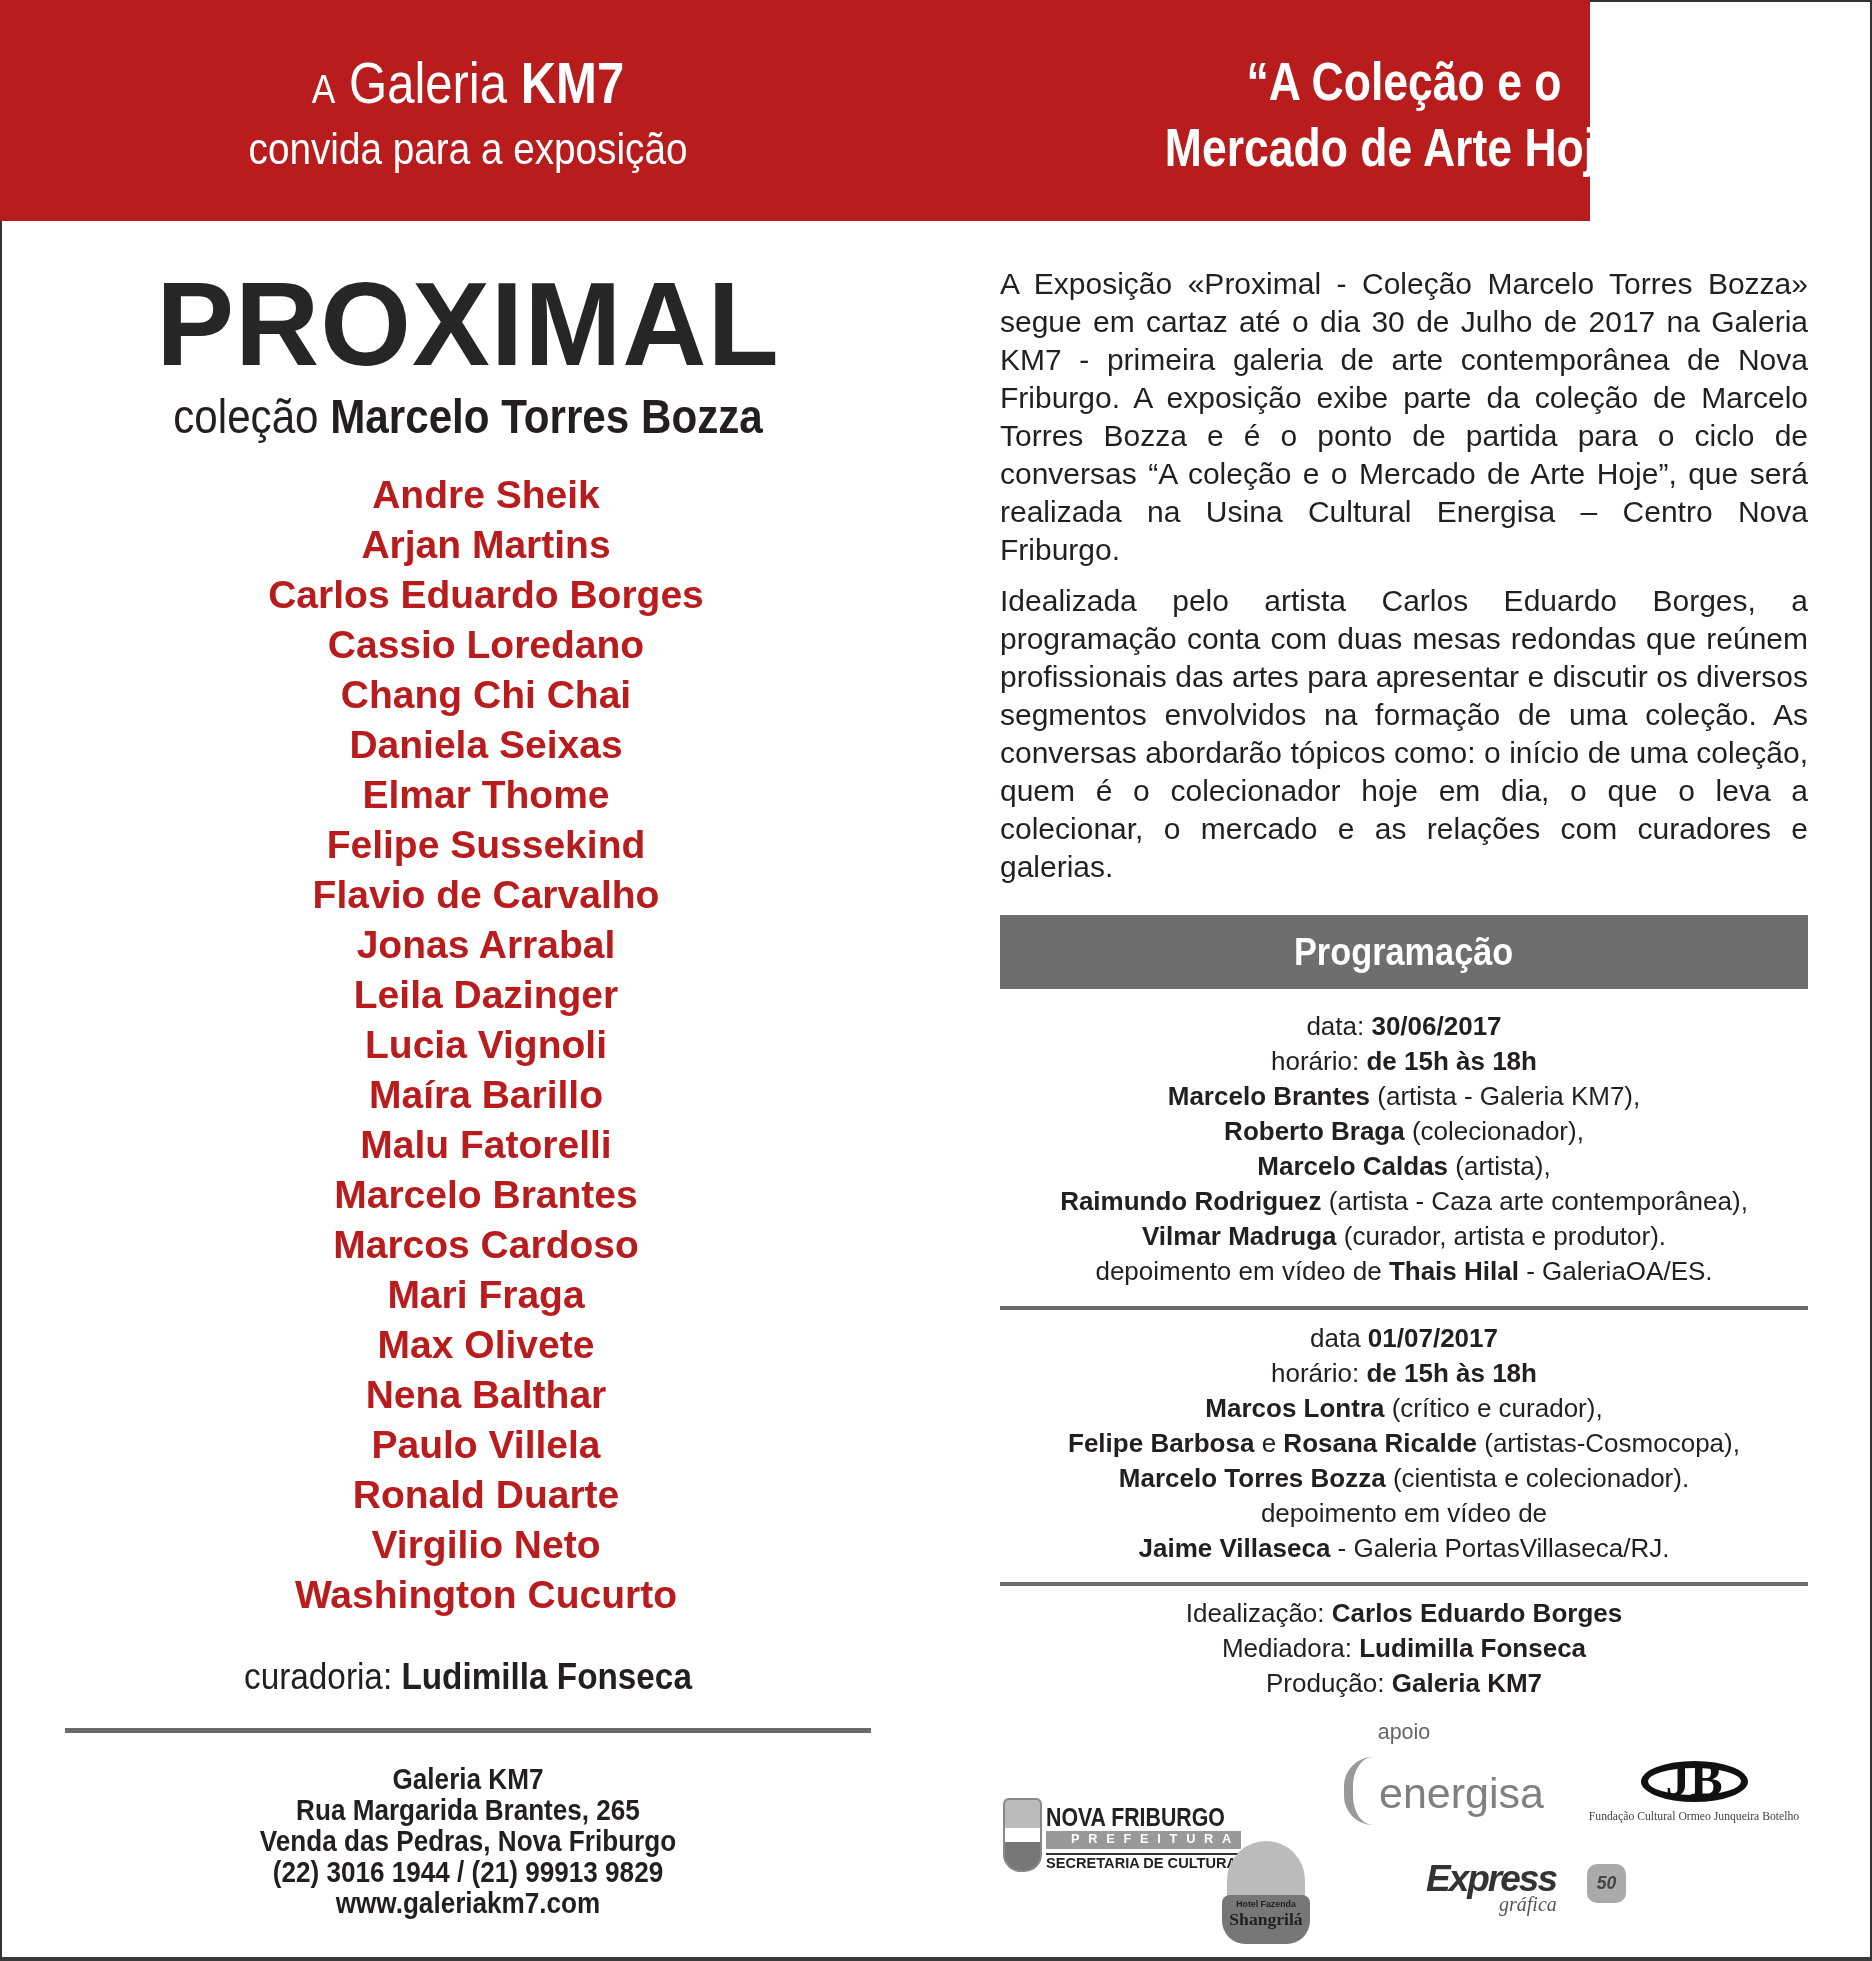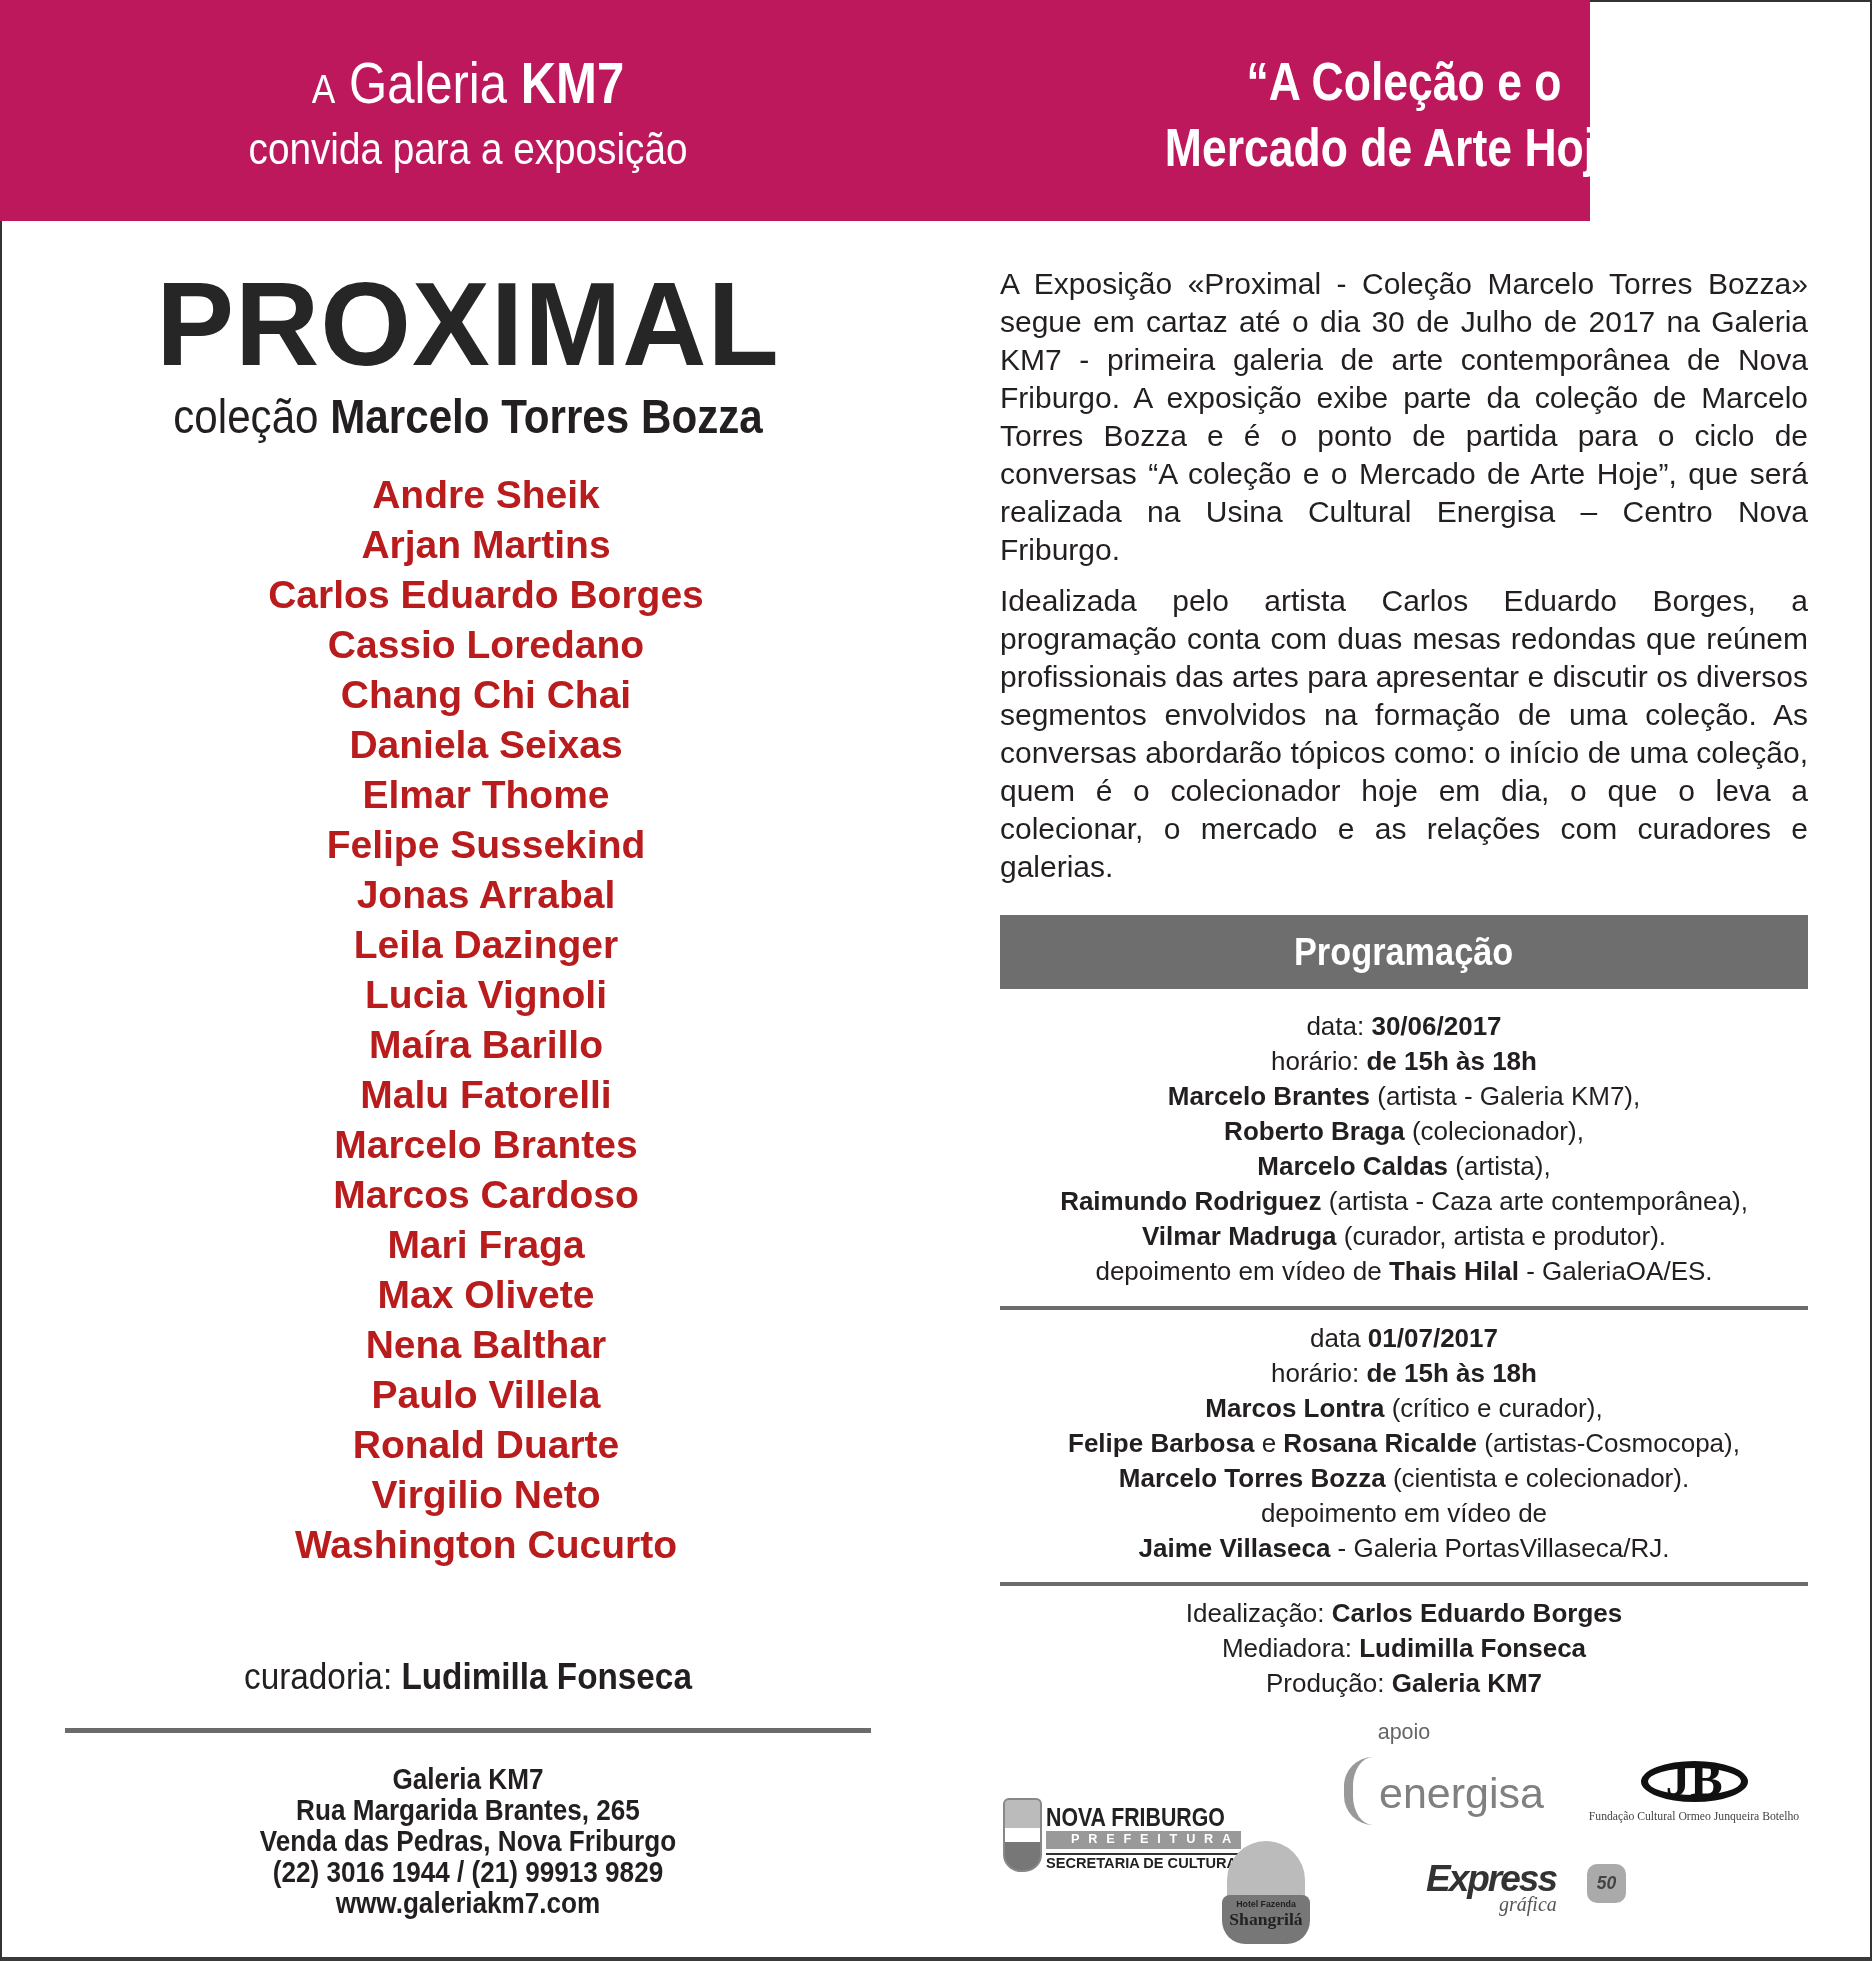--- a/index.html
+++ b/index.html
@@ -2,21 +2,21 @@
 <html><head>
 <meta charset="utf-8">
 <style>
   * { box-sizing: border-box; margin: 0; padding: 0; }
   html, body { width: 1872px; height: 1961px; background: #ffffff; overflow: hidden; }
   body { font-family: "Liberation Sans", sans-serif; color: #231f20; position: relative; }
 
   .frame { position: absolute; left: 0; top: 0; width: 1872px; height: 1961px; border: 2px solid #333; border-bottom: 4.9px solid #3a3a3a; }
 
   
-  .header { position: absolute; left: 0; top: 0; width: 1590px; height: 221px; background: #be185d; color: #fff; }
+  .header { position: absolute; left: 0; top: 0; width: 1590px; height: 221px; background: #b91c1c; color: #fff; }
   .header-left { position: absolute; left: 0; top: 0; width: 936px; height: 221px; text-align: center; }
   .header-right { position: absolute; left: 936px; top: 0; width: 936px; height: 221px; text-align: center; }
   .hl-line1 { position: absolute; top: 51px; left: 0; width: 100%; font-size: 57px; line-height: 64px; transform: scaleX(0.86); }
   .hl-line1 .small { font-size: 41px; }
   .hl-line1 b { font-weight: bold; }
   .hl-line2 { position: absolute; top: 121px; left: 0; width: 100%; font-size: 45px; line-height: 55px; transform: scaleX(0.86); }
   .hr-title { position: absolute; top: 49px; left: 0; width: 100%; font-size: 53px; line-height: 66px; font-weight: bold; transform: scaleX(0.84); }
 
   
   .left { position: absolute; left: 0; top: 221px; width: 936px; }
@@ -109,20 +109,21 @@
   </div>
   <div class="artists">
     <div class="artist">Andre Sheik</div>
     <div class="artist">Arjan Martins</div>
     <div class="artist">Carlos Eduardo Borges</div>
     <div class="artist">Cassio Loredano</div>
     <div class="artist">Chang Chi Chai</div>
     <div class="artist">Daniela Seixas</div>
     <div class="artist">Elmar Thome</div>
     <div class="artist">Felipe Sussekind</div>
+    <div class="artist">Flavio de Carvalho</div>
     <div class="artist">Jonas Arrabal</div>
     <div class="artist">Leila Dazinger</div>
     <div class="artist">Lucia Vignoli</div>
     <div class="artist">Maíra Barillo</div>
     <div class="artist">Malu Fatorelli</div>
     <div class="artist">Marcelo Brantes</div>
     <div class="artist">Marcos Cardoso</div>
     <div class="artist">Mari Fraga</div>
     <div class="artist">Max Olivete</div>
     <div class="artist">Nena Balthar</div>

